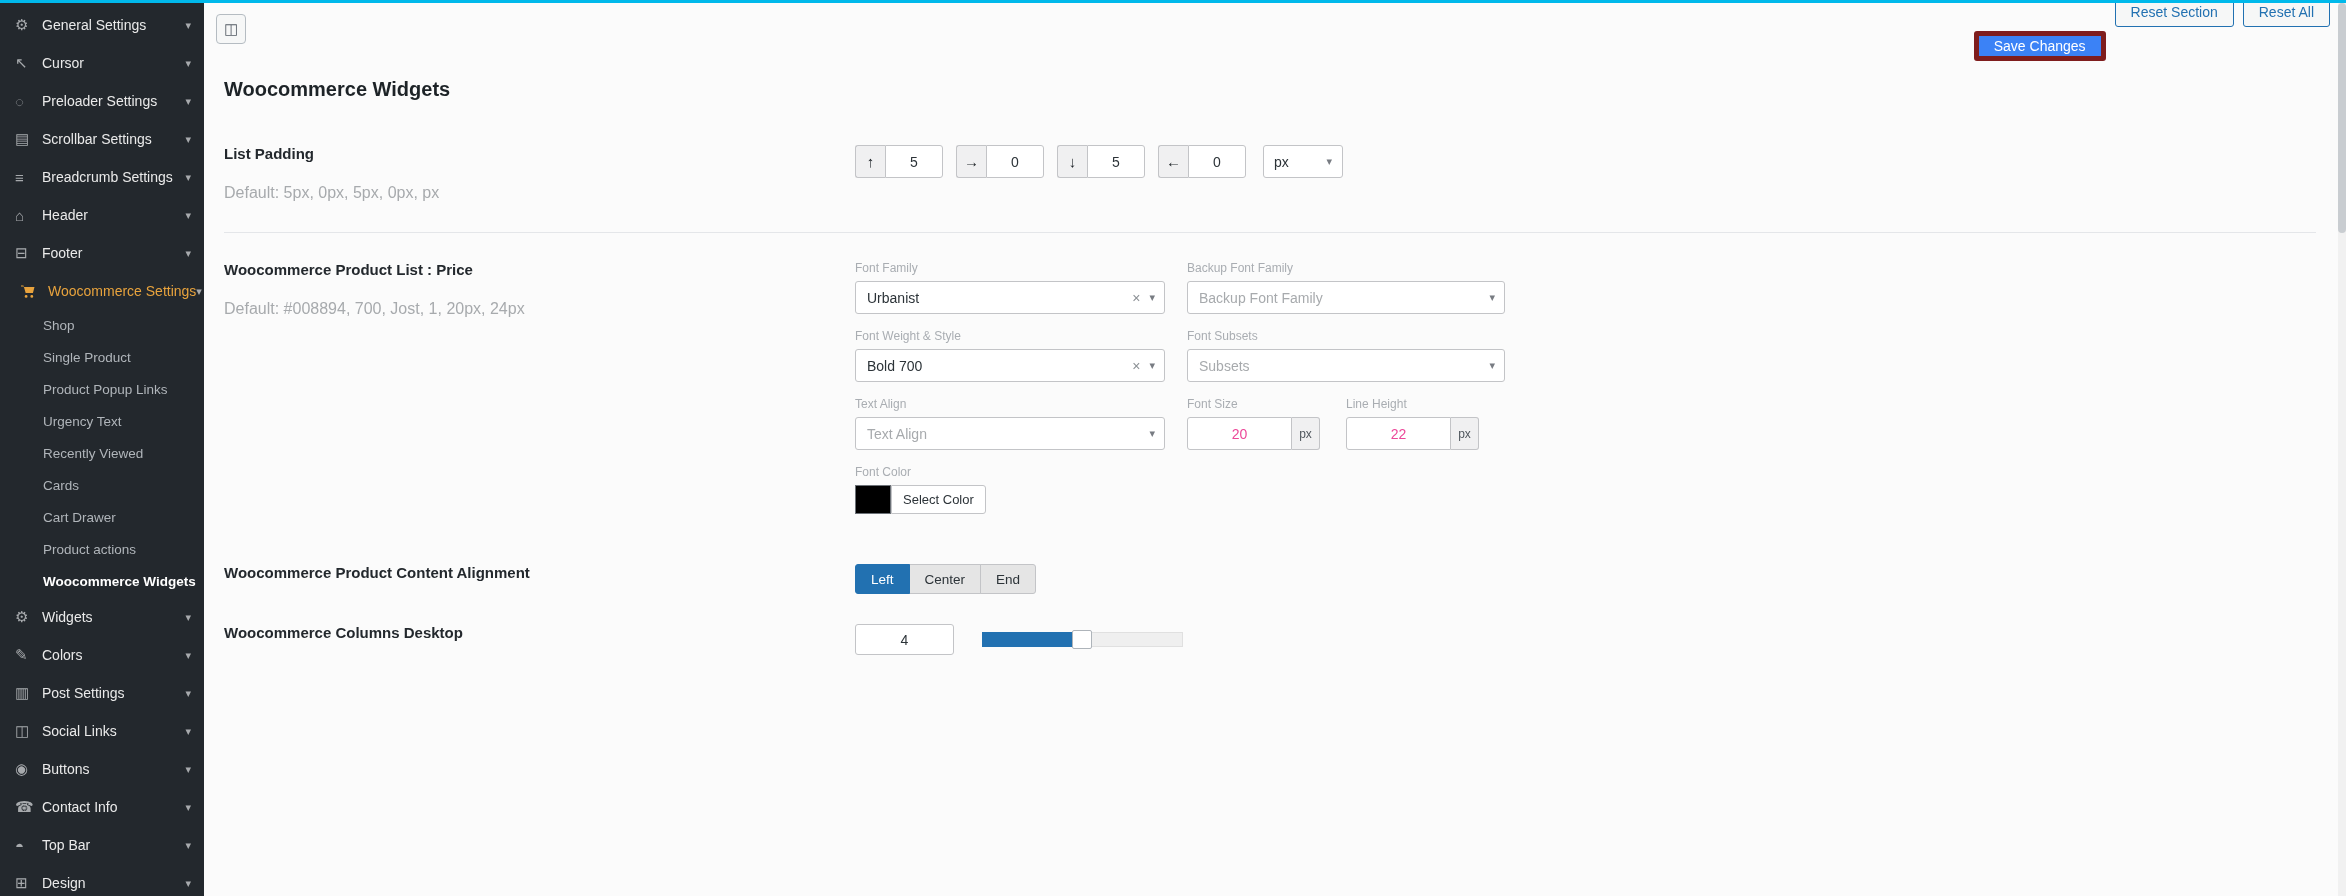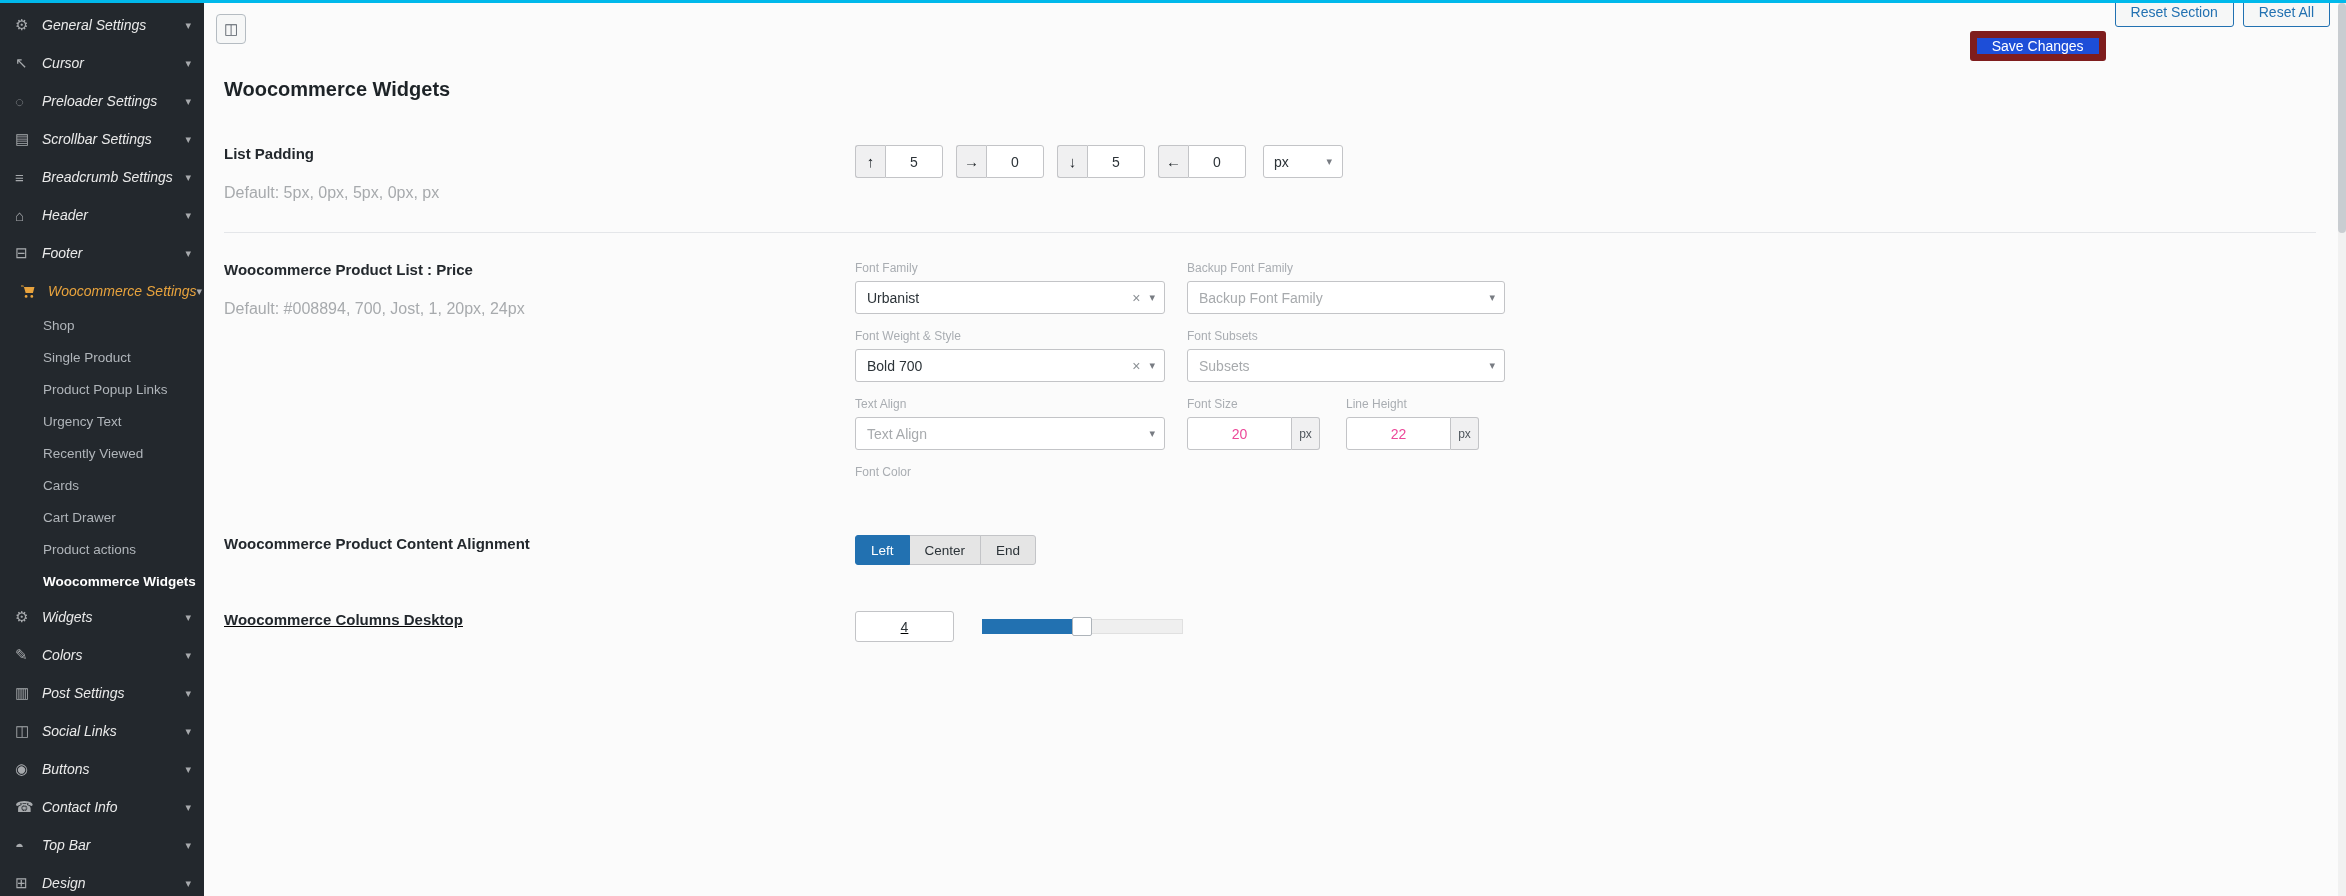--- a/index.html
+++ b/index.html
@@ -5,35 +5,35 @@
   * { box-sizing: border-box; margin: 0; padding: 0; }
   html,body { width:2346px; height:896px; overflow:hidden; }
   body { font-family:"Liberation Sans", sans-serif; background:#fbfbfb; }
   .screen { position:relative; width:2346px; height:896px; display:flex; }
   .top-accent { position:absolute; top:0; left:0; width:100%; height:3px; background:#00b9eb; z-index:10; }
 
   
   .sidebar { flex:0 0 204px; width:204px; background:#23282d; padding-top:6px; color:#e5e5e5; overflow:hidden; }
   .side-item { height:38px; display:flex; align-items:center; padding:0 13px 0 15px; font-size:14px; color:#eaeaea; cursor:pointer; }
   .side-item .icon { width:27px; flex:0 0 27px; font-size:15px; color:#a7aaad; display:flex; align-items:center; }
-  .side-item .lbl { flex:1; white-space:nowrap;font-style:italic; }
+  .side-item .lbl { flex:1; white-space:nowrap; }
   .side-item .chev { color:#a7aaad; font-size:11px; }
   .side-item.active-parent { color:#e8a33d;padding-left:21px; }
   .side-item.active-parent .icon { color:#e8a33d; }
   .submenu { }
   .sub-item { height:32px; line-height:32px; padding-left:43px; font-size:13.5px; color:#b0b5ba; cursor:pointer; white-space:nowrap; }
   .sub-item.active { color:#ffffff; font-weight:bold; }
 
   
   .main { flex:1; background:#fbfbfb; position:relative; }
   .toolbar { height:54px; display:flex; align-items:center; padding:4px 16px 0 12px; }
   .panel-toggle { width:30px; height:30px; border:1px solid #b5bcc2; border-radius:4px; background:#f6f7f7; color:#555d66; font-size:15px; display:flex; align-items:center; justify-content:center; cursor:pointer; font-family:inherit; }
   .toolbar-actions { margin-left:auto; display:flex; gap:9px; }
   .btn { height:30px; padding:0 15px; border-radius:3px; font-size:14px; cursor:pointer; font-family:inherit; }
-  .btn.primary { background:#1d4ed8; border:7px solid #7f1d1d; color:#fff;margin-top:34px; }
+  .btn.primary { background:#3b82f6; border:5px solid #7f1d1d; color:#fff;margin-top:34px; }
   .btn.outline { background:#f6f7f7; border:1px solid #2271b1; color:#2271b1; }
 
   .content { padding:8px 26px 0 20px; }
   .page-title { font-size:20px; font-weight:700; color:#1d2327; margin:16px 0 44px 0; }
 
   .row { display:flex; align-items:flex-start; }
   .label-col { flex:0 0 631px; width:631px; padding-right:50px; }
   .setting-label { font-size:15px; font-weight:600; color:#23282d; }
   .setting-default { font-size:16px; color:#a7aaad; margin-top:22px; }
   .control-col { flex:1; }
@@ -77,21 +77,21 @@
   .col-input { width:99px; height:31px; border:1px solid #c3c4c7; border-radius:3px; text-align:center; font-size:14px; color:#2c3338; background:#fff; font-family:inherit; }
   .slider { width:201px; height:15px; display:flex; align-items:center; cursor:pointer; }
   .slider .fill { width:90px; height:15px; background:#2271b1; }
   .slider .handle { width:20px; height:19px; background:#fff; border:1px solid #aeb4ba; border-radius:2px; flex:0 0 20px; }
   .slider .rest { flex:1; height:15px; background:#efefef; border:1px solid #e0e0e0; border-left:none; }
 
   .page-scrollbar { position:absolute; top:3px; right:0; bottom:0; width:8px; background:#f1f1f1; }
   .page-scrollbar .thumb { width:8px; height:230px; background:#c9cdd1; border-radius:4px; }
 
   .row-alignment { margin-top:50px; }
-  .row-columns { margin-top:46px;text-decoration:underline; }
+  .row-columns { margin-top:30px; }
 </style>
 </head>
 <body>
 
 <div class="screen">
   <div class="top-accent"></div>
 
   <aside class="sidebar">
     <div class="side-item">
       <span class="icon">⚙</span>
@@ -302,20 +302,24 @@
                 <div class="field-label">Line Height</div>
                 <div class="input-with-unit">
                   <input class="num-input" value="22" style="">
                   <span class="unit-suffix">px</span>
                 </div>
               </div>
             </div>
 
             <div>
               <div class="field-label">Font Color</div>
+              <div class="color-field">
+                <span class="swatch"></span>
+                <button class="select-color-btn">Select Color</button>
+              </div>
             </div>
 
           </div>
         </div>
       </div>
 
       <div class="row row-alignment">
         <div class="label-col">
           <div class="setting-label">Woocommerce Product Content Alignment</div>
         </div>

